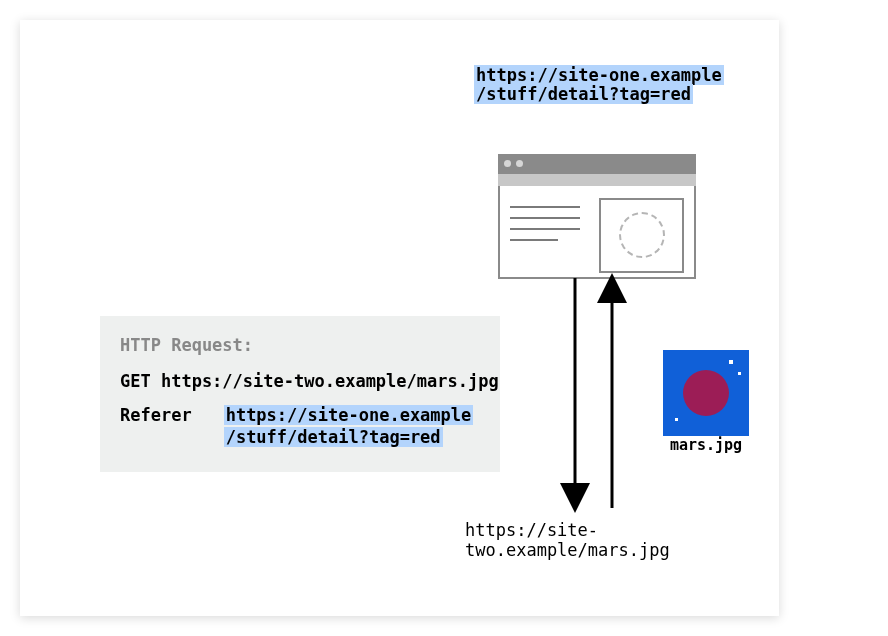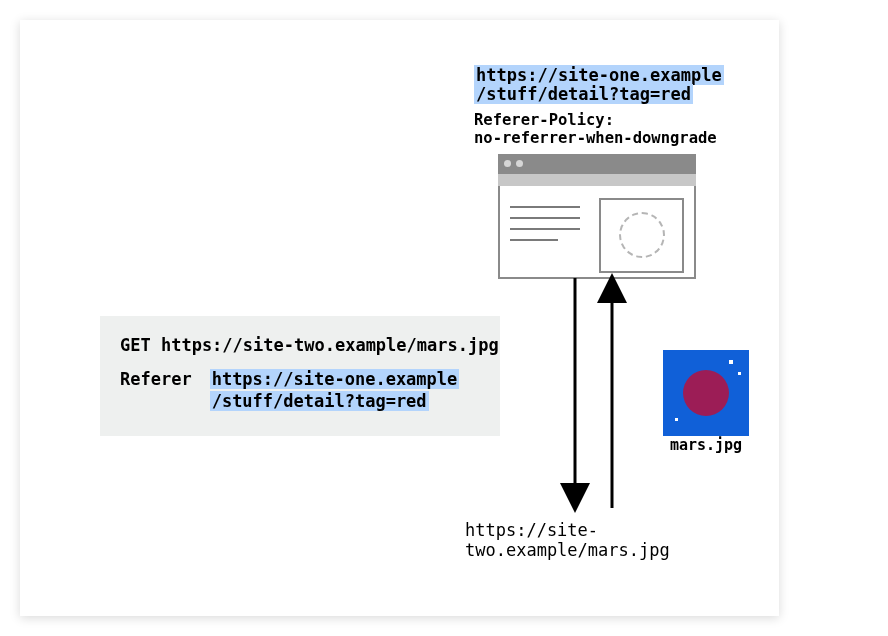--- a/index.html
+++ b/index.html
@@ -133,21 +133,21 @@
     color: #000;
     margin-bottom: 12px;
     white-space: nowrap;
   }
   .http-box .referer-line {
     font-weight: 700;
     display: flex;
     align-items:flex-start;
   }
   .http-box .referer-label {
-    padding-right: 18px;
+    padding-right: 32px;
   }
   .http-box .referer-value {
     line-height: 1.3;
   }
   .http-box .referer-value .hl {
     background: #b3d4fc;
     padding: 0 2px;
   }
 
   
@@ -208,22 +208,21 @@
 <body>
 
 <div class="canvas">
 
   <div class="top-url">
     <span class="highlight">https://site-one.example</span><br>
     <span class="highlight">/stuff/detail?tag=red</span>
   </div>
 
   <div class="referer-policy">
-    <span>Referer-Policy:</span><br>
-    <span>no-referrer-when-downgrade</span>
+    <br>
   </div>
 
   <div class="browser-window">
     <div class="browser-chrome">
       <div class="dots">
         <div class="dot"></div>
         <div class="dot"></div>
       </div>
     </div>
     <div class="browser-urlbar"></div>
@@ -246,20 +245,21 @@
         <path d="M0,0 L10,5 L0,10 Z" fill="#000"></path>
       </marker>
     </defs>
 
     <line x1="25" y1="0" x2="25" y2="223" stroke="#000" stroke-width="3" marker-end="url(#arrowhead)"></line>
 
     <line x1="62" y1="230" x2="62" y2="7" stroke="#000" stroke-width="3" marker-end="url(#arrowhead)"></line>
   </svg>
 
   <div class="http-box">
+    <div class="http-title">HTTP Request:</div>
     <div class="get-line">GET https://site-two.example/mars.jpg</div>
     <div class="referer-line">
       <span class="referer-label">Referer</span>
       <span class="referer-value">
         <span class="hl">https://site-one.example</span><br>
         <span class="hl">/stuff/detail?tag=red</span>
       </span>
     </div>
   </div>
 

